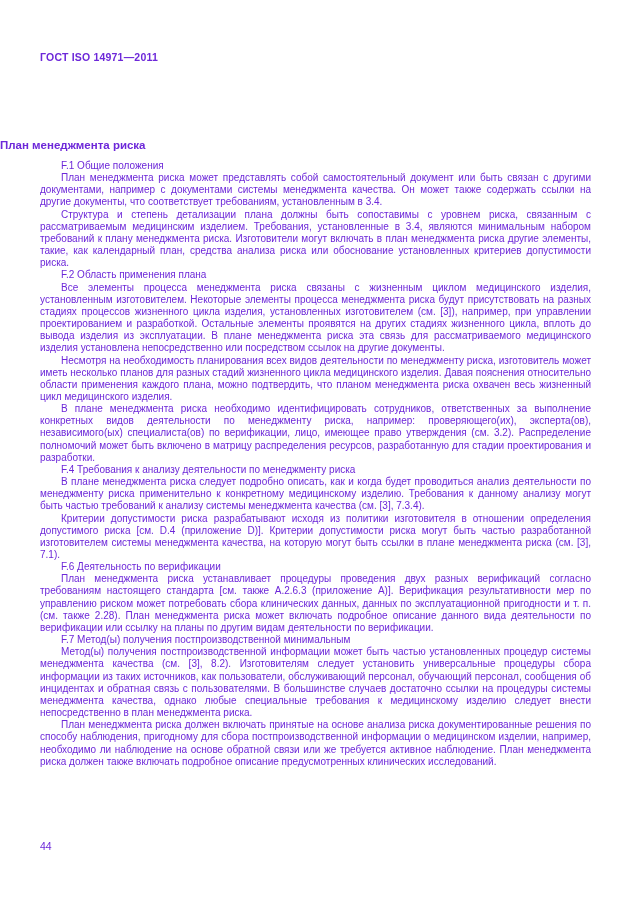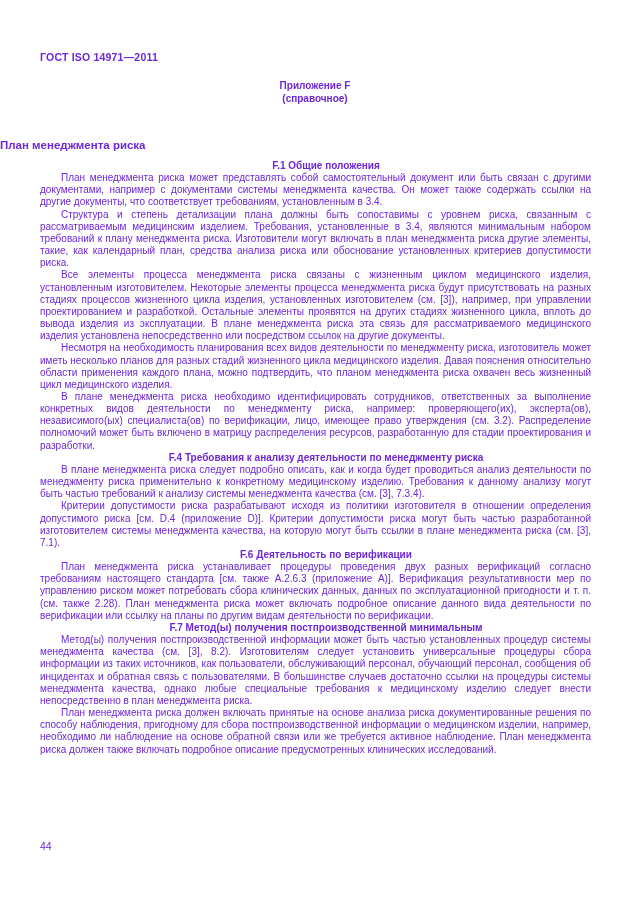--- a/index.html
+++ b/index.html
@@ -50,50 +50,47 @@
     width: 551px;
     font-size: 10px;
     line-height: 12.15px;
     text-align: justify;
   }
   .content p {
     margin: 0;
     text-indent: 21px;
   }
   .content p.sec-heading {
-    font-weight: 700;
-    text-align: center;
+    font-weight: 400;
+    text-align: left;
   }
   .page-num {
     position: absolute;
     top: 840px;
     left: 40px;
     font-size: 10.5px;
   }
 </style>
 </head>
 <body>
 
 <div class="page">
 
   <div class="doc-header">ГОСТ ISO 14971—2011</div>
 
-  <div class="annex-block">
-    <div>Приложение F</div>
-    <div>(справочное)</div>
-  </div>
 
   <div class="doc-title">План менеджмента риска</div>
 
   <div class="content">
 
     <p class="sec-heading">F.1 Общие положения</p>
     <p>План менеджмента риска может представлять собой самостоятельный документ или быть связан с другими документами, например с документами системы менеджмента качества. Он может также содержать ссылки на другие документы, что соответствует требованиям, установленным в 3.4.</p>
     <p>Структура и степень детализации плана должны быть сопоставимы с уровнем риска, связанным с рассматриваемым медицинским изделием. Требования, установленные в 3.4, являются минимальным набором требований к плану менеджмента риска. Изготовители могут включать в план менеджмента риска другие элементы, такие, как календарный план, средства анализа риска или обоснование установленных критериев допустимости риска.</p>
 
+    <p class="sec-heading">F.2 Область применения плана</p>
     <p>Все элементы процесса менеджмента риска связаны с жизненным циклом медицинского изделия, установленным изготовителем. Некоторые элементы процесса менеджмента риска будут присутствовать на разных стадиях процессов жизненного цикла изделия, установленных изготовителем (см. [3]), например, при управлении проектированием и разработкой. Остальные элементы проявятся на других стадиях жизненного цикла, вплоть до вывода изделия из эксплуатации. В плане менеджмента риска эта связь для рассматриваемого медицинского изделия установлена непосредственно или посредством ссылок на другие документы.</p>
     <p>Несмотря на необходимость планирования всех видов деятельности по менеджменту риска, изготовитель может иметь несколько планов для разных стадий жизненного цикла медицинского изделия. Давая пояснения относительно области применения каждого плана, можно подтвердить, что планом менеджмента риска охвачен весь жизненный цикл медицинского изделия.</p>
 
     <p>В плане менеджмента риска необходимо идентифицировать сотрудников, ответственных за выполнение конкретных видов деятельности по менеджменту риска, например: проверяющего(их), эксперта(ов), независимого(ых) специалиста(ов) по верификации, лицо, имеющее право утверждения (см. 3.2). Распределение полномочий может быть включено в матрицу распределения ресурсов, разработанную для стадии проектирования и разработки.</p>
 
     <p class="sec-heading">F.4 Требования к анализу деятельности по менеджменту риска</p>
     <p>В плане менеджмента риска следует подробно описать, как и когда будет проводиться анализ деятельности по менеджменту риска применительно к конкретному медицинскому изделию. Требования к данному анализу могут быть частью требований к анализу системы менеджмента качества (см. [3], 7.3.4).</p>
 
     <p>Критерии допустимости риска разрабатывают исходя из политики изготовителя в отношении определения допустимого риска [см. D.4 (приложение D)]. Критерии допустимости риска могут быть частью разработанной изготовителем системы менеджмента качества, на которую могут быть ссылки в плане менеджмента риска (см. [3], 7.1).</p>
 

